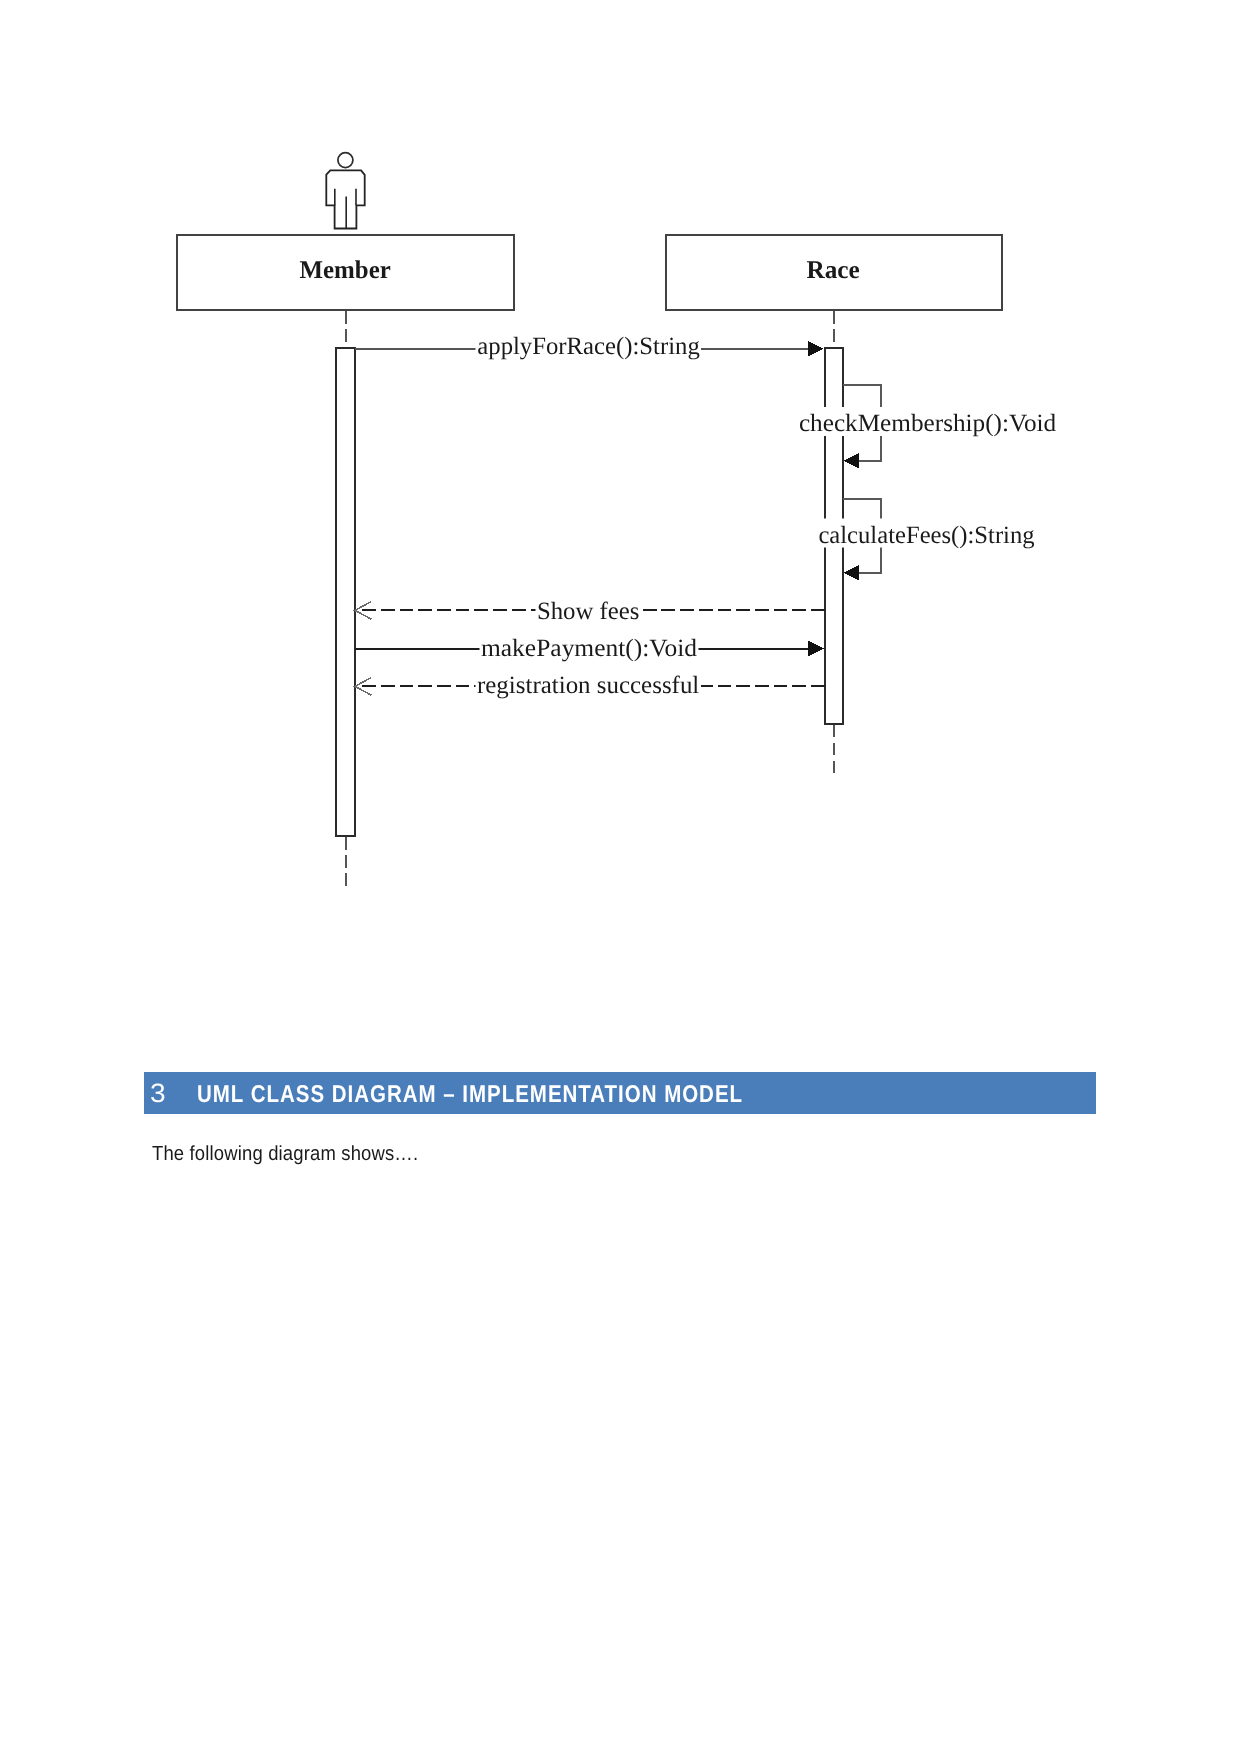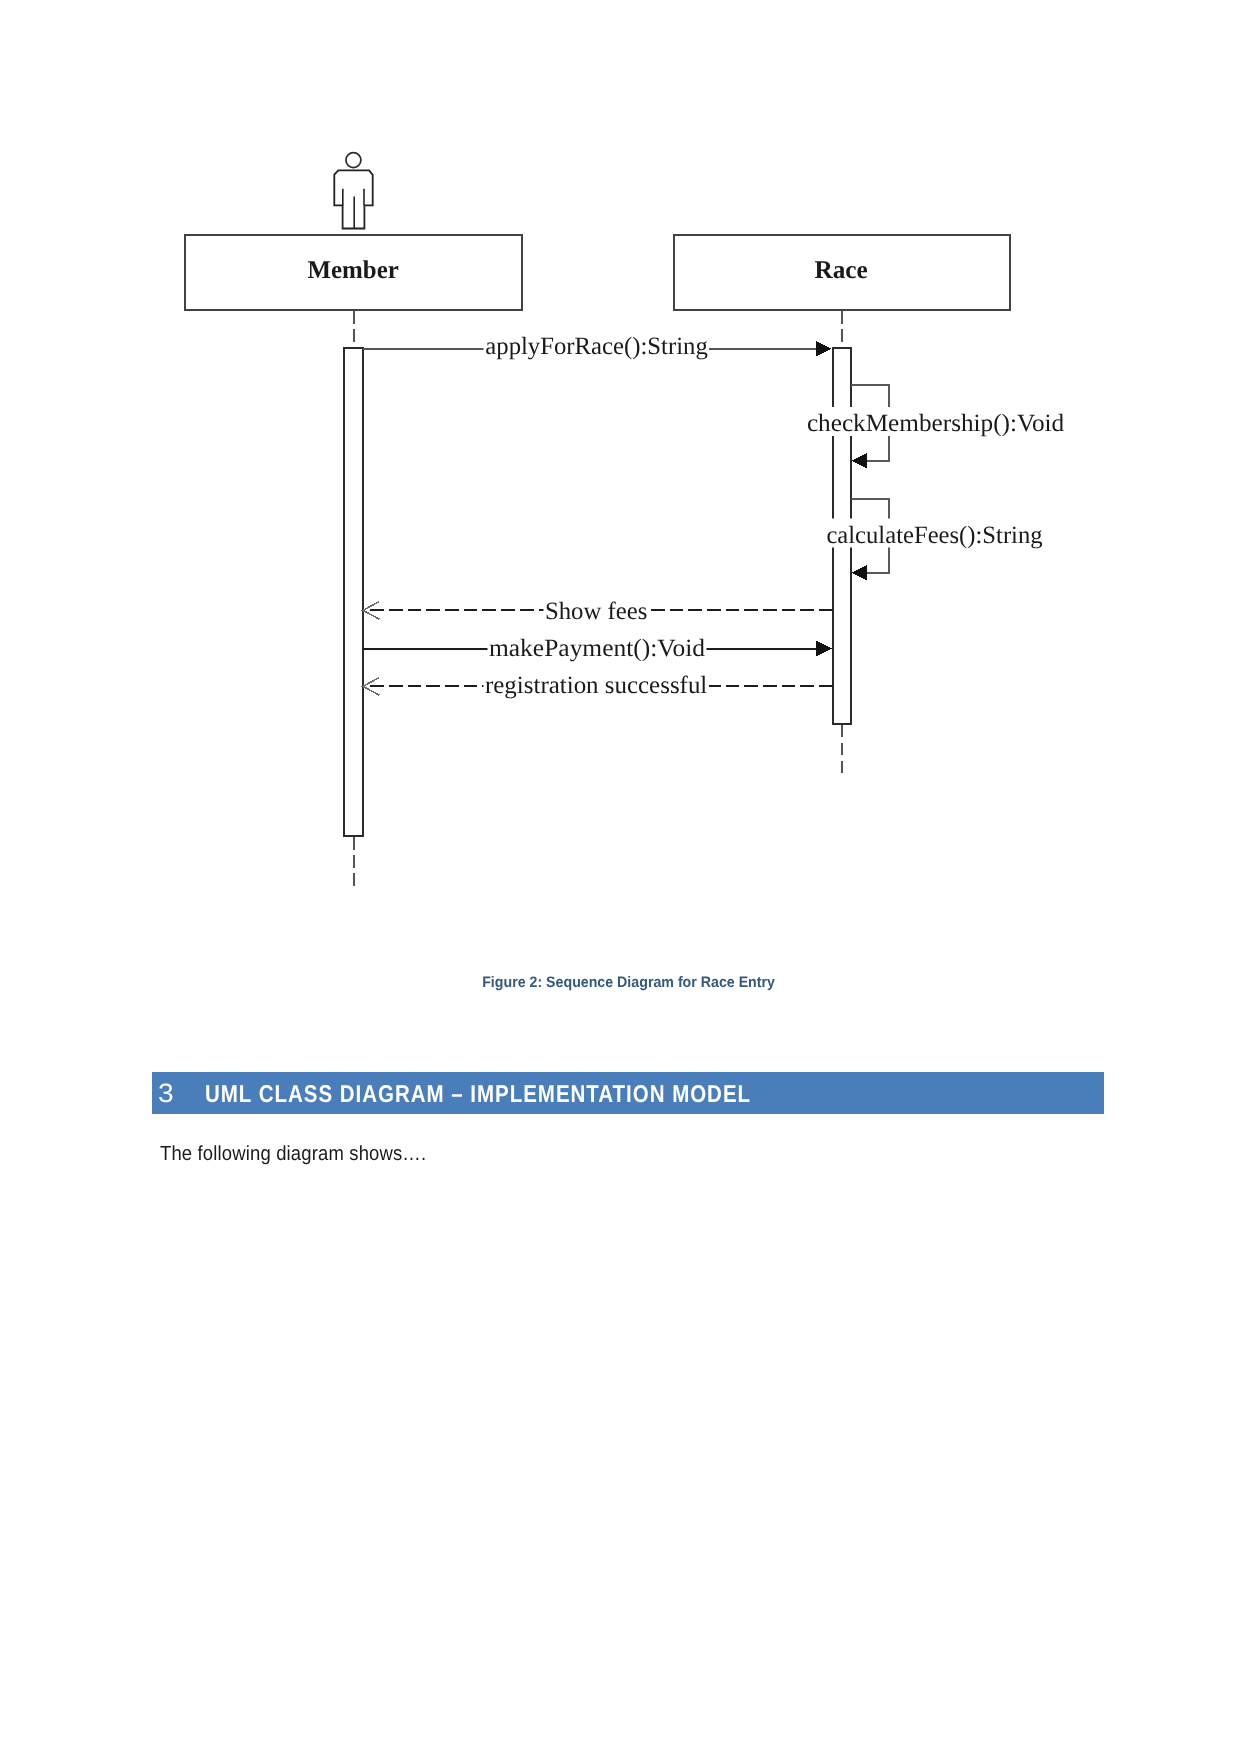--- a/index.html
+++ b/index.html
@@ -1,20 +1,20 @@
 <!DOCTYPE html>
 <html><head>
 <meta charset="utf-8">
 <title>Sequence Diagram Document Page</title>
 <style>
   html,body{margin:0;padding:0;background:#ffffff;}
   body{width:1241px;height:1754px;position:relative;overflow:hidden;
        font-family:"Liberation Sans",sans-serif;
        -webkit-font-smoothing:antialiased;text-rendering:geometricPrecision;}
-  .page{position:absolute;left:0;top:0;width:1218px;height:1754px;background:#fff;margin-left:8px;}
+  .page{position:absolute;left:0;top:0;width:1218px;height:1754px;background:#fff;}
   svg.diagram{position:absolute;left:0;top:0;width:1241px;height:960px;display:block;}
   .cap-wrap{position:absolute;left:0;top:973.8px;width:1241px;text-align:center;}
   .caption{display:inline-block;font-family:"Liberation Sans",sans-serif;font-weight:bold;
            font-size:15.2px;line-height:17px;color:#35597f;
            transform:scaleX(0.935);transform-origin:center center;white-space:nowrap;}
   .headbar{position:absolute;left:144px;top:1072px;width:951.5px;height:41.5px;
            background:#4a7ebb;}
   .headnum{position:absolute;left:150.3px;top:1079.6px;font-size:26.5px;line-height:27px;
            color:#ffffff;font-weight:400;transform:scaleX(1.06);transform-origin:left top;}
   .headtxt{position:absolute;left:196.6px;top:1081.8px;font-size:24.2px;line-height:25px;
@@ -95,21 +95,18 @@
 
       <text x="477.3" y="353.6" textLength="222.5" lengthAdjust="spacingAndGlyphs">applyForRace():String</text>
       <text x="798.9" y="431.0" textLength="257.3" lengthAdjust="spacingAndGlyphs">checkMembership():Void</text>
       <text x="818.4" y="542.7" textLength="216.2" lengthAdjust="spacingAndGlyphs">calculateFees():String</text>
       <text x="536.9" y="618.6" textLength="102.5" lengthAdjust="spacingAndGlyphs">Show fees</text>
       <text x="481.0" y="655.8" textLength="216.0" lengthAdjust="spacingAndGlyphs">makePayment():Void</text>
       <text x="477.0" y="692.6" textLength="222.3" lengthAdjust="spacingAndGlyphs">registration successful</text>
     </g>
   </svg>
 
-  <div class="cap-wrap">
-    <span class="caption">Figure 2: Sequence Diagram for Race Entry</span>
-  </div>
 
   <div class="headbar"></div>
   <div class="headnum">3</div>
   <div class="headtxt">UML CLASS DIAGRAM – IMPLEMENTATION MODEL</div>
   <div class="bodytxt">The following diagram shows….</div>
 </div>
 
 </body></html>

